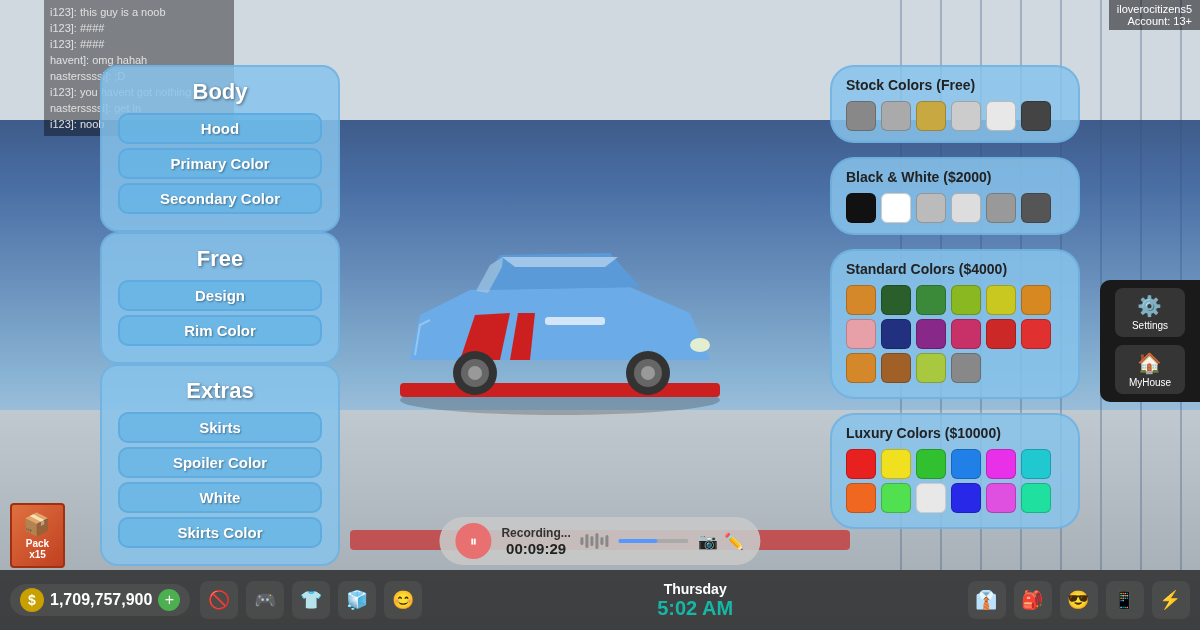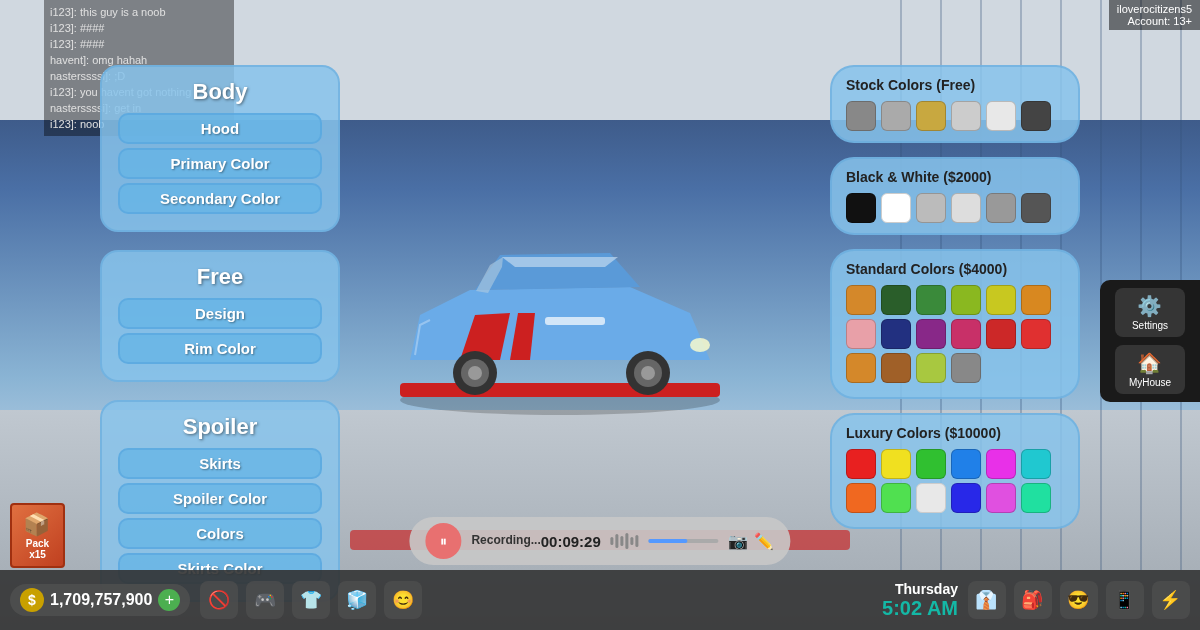--- a/index.html
+++ b/index.html
@@ -58,21 +58,20 @@
 
     
     .left-panels {
       position: absolute;
       top: 65px;
       left: 100px;
       width: 240px;
       z-index: 10;
       display: flex;
       flex-direction: column;
-      gap: 18px;
     }
 
     .panel-box {
       background: rgba(135, 195, 235, 0.85);
       border-radius: 18px;
       padding: 12px 16px;
       border: 2px solid rgba(100,170,220,0.6);
     }
 
     .panel-title {
@@ -234,21 +233,21 @@
       height: 38px;
       display: flex;
       align-items: center;
       justify-content: center;
       cursor: pointer;
       font-size: 18px;
     }
 
     .center-time {
       flex: 1;
-      text-align: right;
+      text-align: center;
     }
 
     .time-day {
       color: white;
       font-size: 14px;
       font-weight: bold;
     }
 
     .time-clock {
       color: #14b8a6;
@@ -465,24 +464,24 @@
     <button class="panel-btn">Secondary Color</button>
   </div>
 
   <div class="panel-box">
     <div class="panel-title">Free</div>
     <button class="panel-btn">Design</button>
     <button class="panel-btn">Rim Color</button>
   </div>
 
   <div class="panel-box">
-    <div class="panel-title">Spoiler</div>
+    <div class="panel-title">Extras</div>
     <button class="panel-btn">Skirts</button>
     <button class="panel-btn">Spoiler Color</button>
-    <button class="panel-btn">Colors</button>
+    <button class="panel-btn">White</button>
     <button class="panel-btn">Skirts Color</button>
   </div>
 </div>
 
 <div class="car-area">
   <svg class="car-svg" viewBox="0 0 380 220">
 
     <ellipse cx="190" cy="195" rx="160" ry="15" fill="rgba(0,0,0,0.2)"></ellipse>
 
     <rect x="30" y="178" width="320" height="14" rx="4" fill="#cc2020"></rect>
@@ -604,21 +603,21 @@
     <div style="color:white;font-size:22px;">📦</div>
     <div class="book-label">Pack</div>
     <div class="book-label">x15</div>
   </div>
 </div>
 
 <div class="recording-bar">
   <div class="rec-pause-btn">
     <span style="color:white;font-size:14px;">⏸</span>
   </div>
-  <div style="display:flex;flex-direction:row;">
+  <div style="display:flex;flex-direction:column;align-items:center;">
     <div class="rec-text">Recording...</div>
     <div class="rec-time">00:09:29</div>
   </div>
   <div class="rec-wave">
     <div class="wave-bar" style="height:8px;"></div>
     <div class="wave-bar" style="height:14px;"></div>
     <div class="wave-bar" style="height:10px;"></div>
     <div class="wave-bar" style="height:16px;"></div>
     <div class="wave-bar" style="height:8px;"></div>
     <div class="wave-bar" style="height:12px;"></div>

